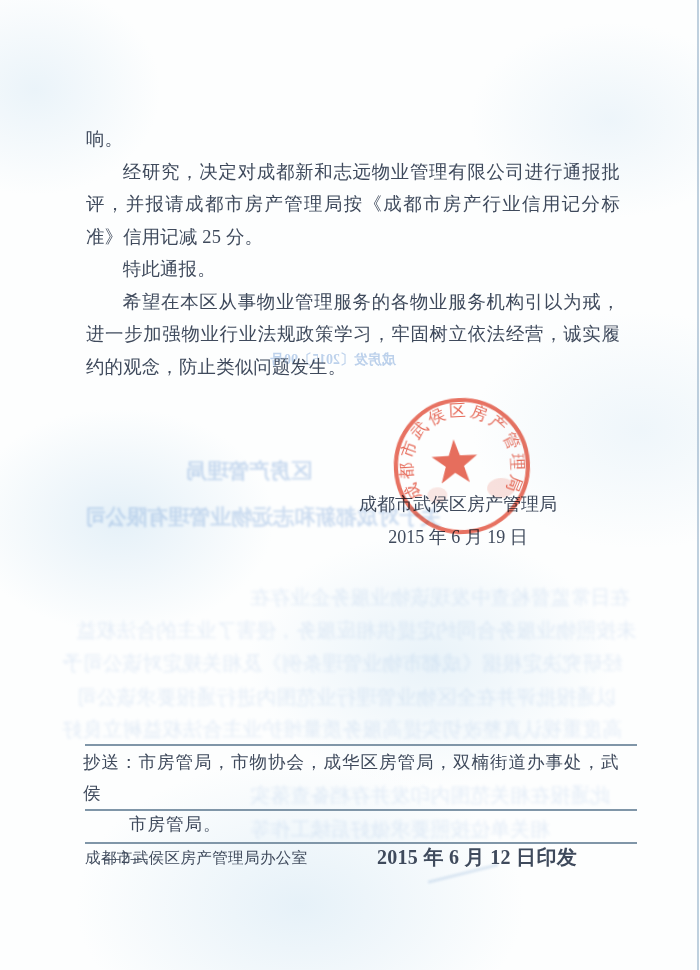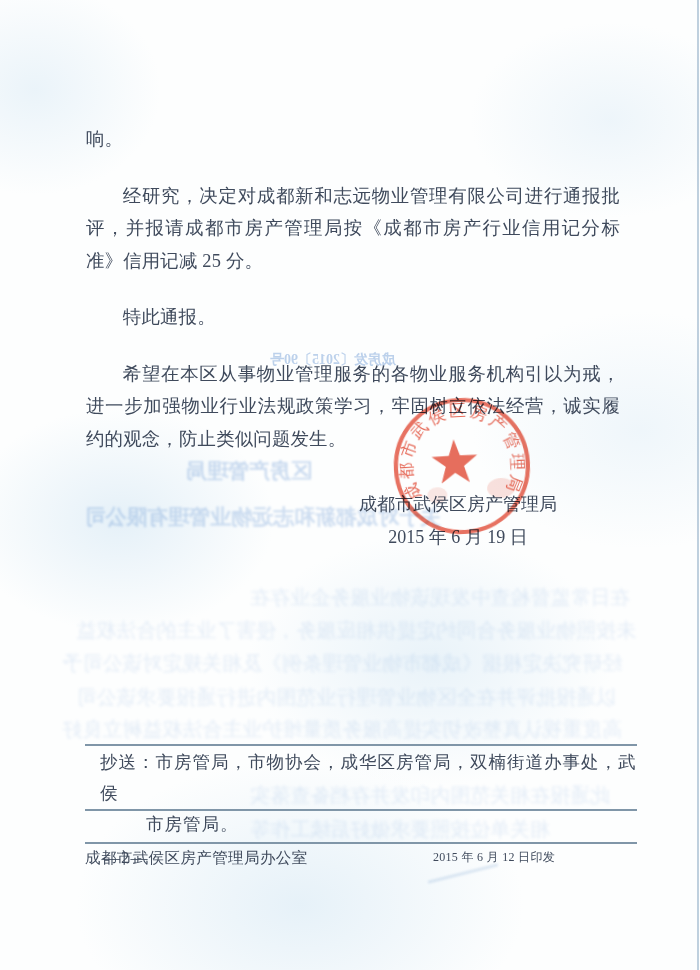--- a/index.html
+++ b/index.html
@@ -20,45 +20,45 @@
     background:rgba(140,170,195,.55);
   }
   .abs{position:absolute;}
   
   .body-text{
     left:86px;top:123px;width:534px;
     font-size:18.4px;line-height:32.5px;color:#3f4a5c;
     text-align:justify;letter-spacing:.2px;z-index:2;
   }
   .body-text p{margin:0;}
-  .body-text p.indent{text-indent:2em;margin-top:24px;}
+  .body-text p.indent{text-indent:2em;}
   
   .signature{
     left:338px;top:488px;width:240px;text-align:center;
     font-size:18px;line-height:33px;color:#3f4a5c;z-index:2;
   }
   
   .seal{
     left:388px;top:392px;width:148px;height:152px;z-index:3;
     mix-blend-mode:multiply;opacity:.92;transform:rotate(-3deg);
     filter:blur(.3px) saturate(1.05);
   }
   
   .rule{left:85px;width:552px;height:2px;background:#8096a8;z-index:2;}
   .copy-block{
-    left:100px;top:747px;width:538px;font-size:17.5px;line-height:31px;
+    left:83px;top:747px;width:538px;font-size:17.5px;line-height:31px;
     color:#3f4a5c;letter-spacing:1px;z-index:2;
   }
   .copy-block .line2{padding-left:46px;}
   .colophon{
     left:85px;top:842px;width:552px;display:flex;justify-content:space-between;
     align-items:flex-end;color:#3f4a5c;line-height:31px;z-index:2;
   }
   .colophon .office{font-size:15.5px;letter-spacing:.4px;}
-  .colophon .printdate{font-size:12px;margin-right:82px;letter-spacing:.3px;}
+  .colophon .printdate{font-size:20px;margin-right:60px;letter-spacing:.3px;font-weight:bold;}
   .page-num{left:103px;top:848px;font-size:17px;letter-spacing:1px;color:#3f4a5c;z-index:2;}
   
   .bleed{color:#5d8fd0;transform:scaleX(-1);white-space:nowrap;z-index:1;
          font-family:"Liberation Serif","DejaVu Serif",serif;}
   .bleed.bold{font-weight:bold;}
   .b-docnum{left:270px;top:351px;font-size:14px;opacity:.40;filter:blur(.6px);}
   .b-title1{left:186px;top:457px;font-size:21px;opacity:.32;filter:blur(1.2px);}
   .b-title2{left:84px;top:503px;font-size:21px;opacity:.30;filter:blur(1.3px);}
   .b-f{font-size:20px;opacity:.16;filter:blur(1.8px);}
   .b-f1{left:250px;top:584px;}

